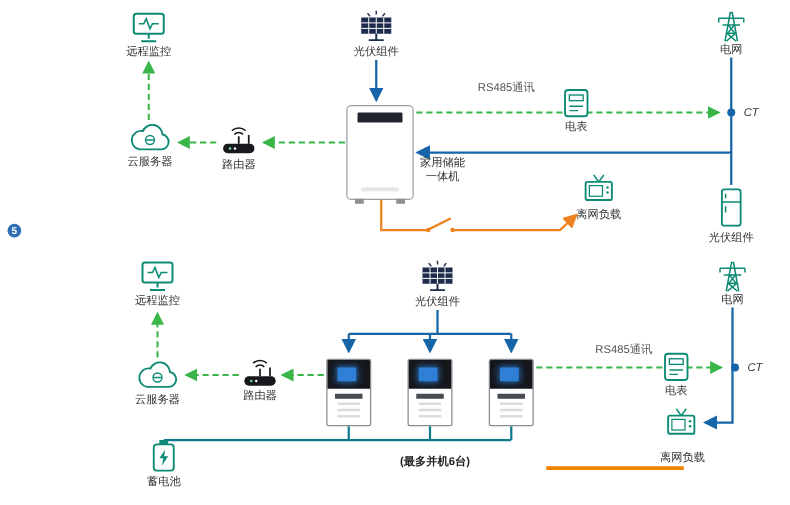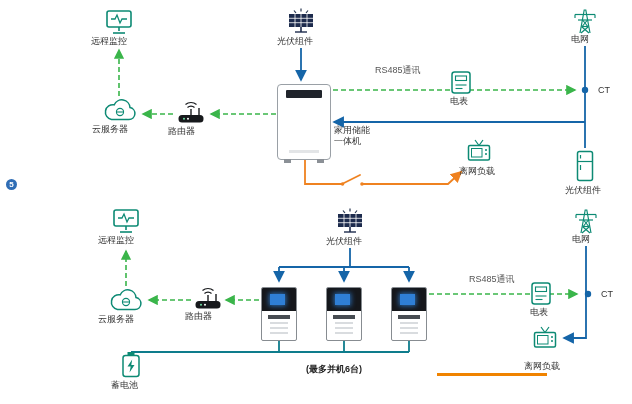--- a/index.html
+++ b/index.html
@@ -4,22 +4,22 @@
 <style>
   html,body{margin:0;padding:0;background:#fff;}
   .stage{position:relative;width:632px;height:404px;background:#fff;overflow:hidden;
          font-family:"Liberation Sans", sans-serif;}
   .wires{position:absolute;left:0;top:0;}
   .power path{stroke:#1565a8;stroke-width:1.8;fill:none;}
   .batt path{stroke:#0e7c8c;stroke-width:1.8;fill:none;}
   .comm path{stroke:#3ab54a;stroke-width:1.6;fill:none;stroke-dasharray:5 3;}
   .load path{stroke:#ef8220;stroke-width:1.8;fill:none;stroke-linecap:round;}
   .icon{position:absolute;display:block;line-height:0;}
-  .lbl{position:absolute;font-size:9px;line-height:11px;color:#333;text-align:left;}
-  .lbl-left{text-align:right;}
+  .lbl{position:absolute;font-size:9px;line-height:11px;color:#333;text-align:center;}
+  .lbl-left{text-align:center;font-style:italic;}
   .sec-title{position:absolute;left:6px;top:179px;display:flex;align-items:center;gap:3px;}
   .badge{width:11px;height:11px;border-radius:50%;background:#2f6db5;color:#fff;font-size:8px;
          font-weight:bold;display:flex;align-items:center;justify-content:center;}
   .sec-text{font-size:10px;font-weight:bold;color:#111;}
   .bigunit{position:absolute;left:277px;top:84px;width:54px;height:76px;background:#fff;
            border:1px solid #9aa0a6;border-radius:4px;box-sizing:border-box;}
   .bigunit .band{margin:5px auto 0;width:36px;height:8px;background:#20242b;border-radius:1px;}
   .bigunit .slot{position:absolute;bottom:6px;left:11px;width:30px;height:3px;background:#e3e5e7;}
   .bigunit .foot{position:absolute;bottom:-4px;width:7px;height:4px;background:#8b9096;}
   .bigunit .foot.l{left:6px;} .bigunit .foot.r{right:6px;}

